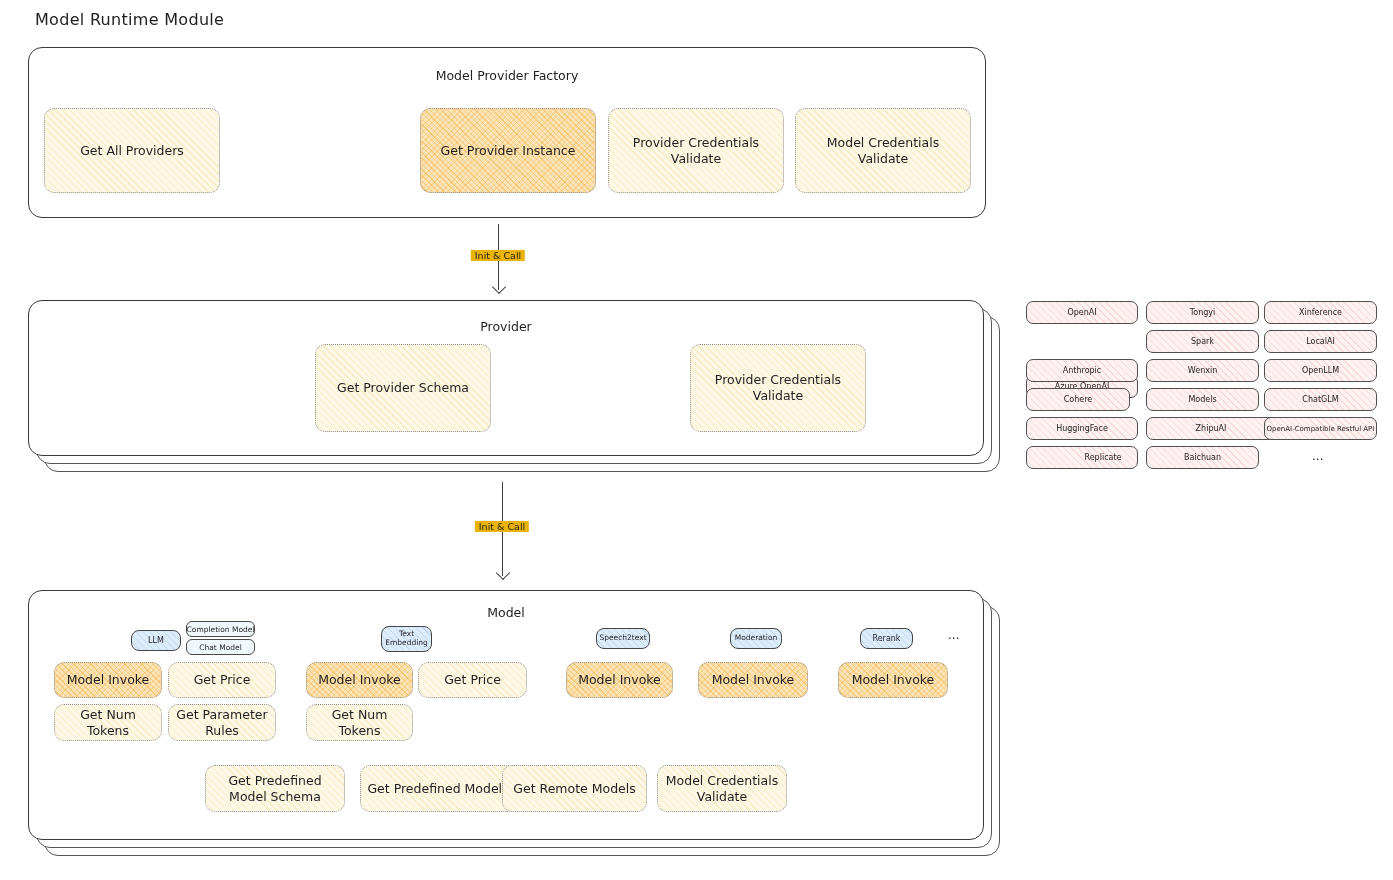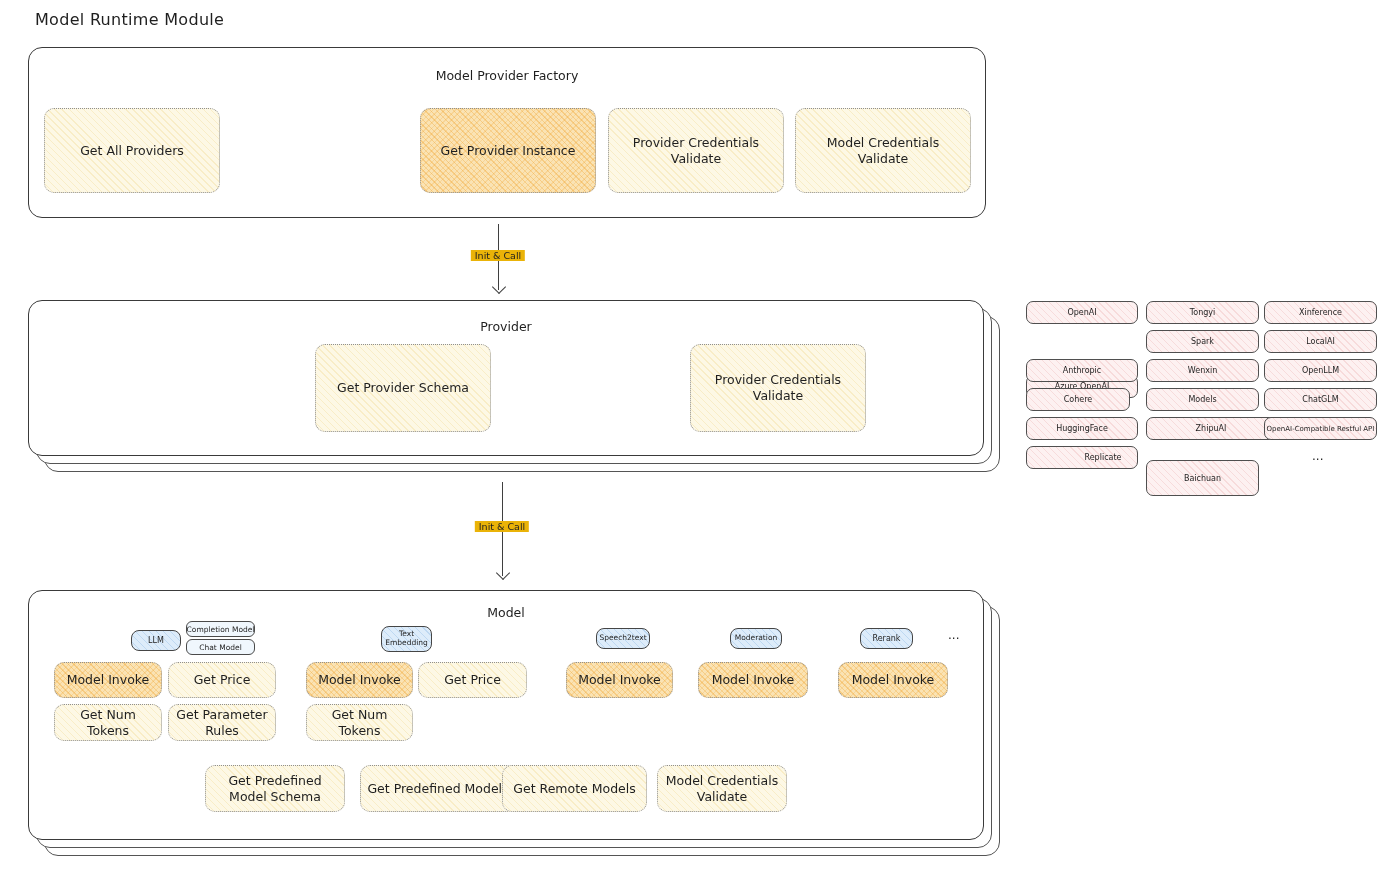--- a/index.html
+++ b/index.html
@@ -111,21 +111,21 @@
   <div class="pchip" style="left:1026px; top:359px; width:112px; height:23px;">Anthropic</div>
   <div class="pchip" style="left:1026px; top:388px; width:104px; height:23px;">Cohere</div>
   <div class="pchip" style="left:1026px; top:417px; width:112px; height:23px;">HuggingFace</div>
   <div class="pchip" style="left:1026px; top:446px; width:112px; height:23px;padding-left:42px;">Replicate</div>
 
   <div class="pchip" style="left:1146px; top:301px; width:113px; height:23px;">Tongyi</div>
   <div class="pchip" style="left:1146px; top:330px; width:113px; height:23px;">Spark</div>
   <div class="pchip" style="left:1146px; top:359px; width:113px; height:23px;">Wenxin</div>
   <div class="pchip" style="left:1146px; top:388px; width:113px; height:23px;">Models</div>
   <div class="pchip" style="left:1146px; top:417px; width:130px; height:23px;">ZhipuAI</div>
-  <div class="pchip" style="left:1146px; top:460px; width:113px; height:36px;">Baichuan</div>
+  <div class="pchip" style="left:1146px; top:446px; width:113px; height:23px;">Baichuan</div>
 
   <div class="pchip" style="left:1264px; top:301px; width:113px; height:23px;">Xinference</div>
   <div class="pchip" style="left:1264px; top:330px; width:113px; height:23px;">LocalAI</div>
   <div class="pchip" style="left:1264px; top:359px; width:113px; height:23px;">OpenLLM</div>
   <div class="pchip" style="left:1264px; top:388px; width:113px; height:23px;">ChatGLM</div>
   <div class="pchip tight" style="left:1264px; top:417px; width:113px; height:23px;">OpenAI-Compatible Restful API</div>
   <div class="more-text" style="left:1312px; top:449px;">...</div>
 
   <div class="arrow-line" style="left:502px; top:482px; height:94px;"></div>
   <div class="arrow-head" style="left:498px; top:568px;"></div>

